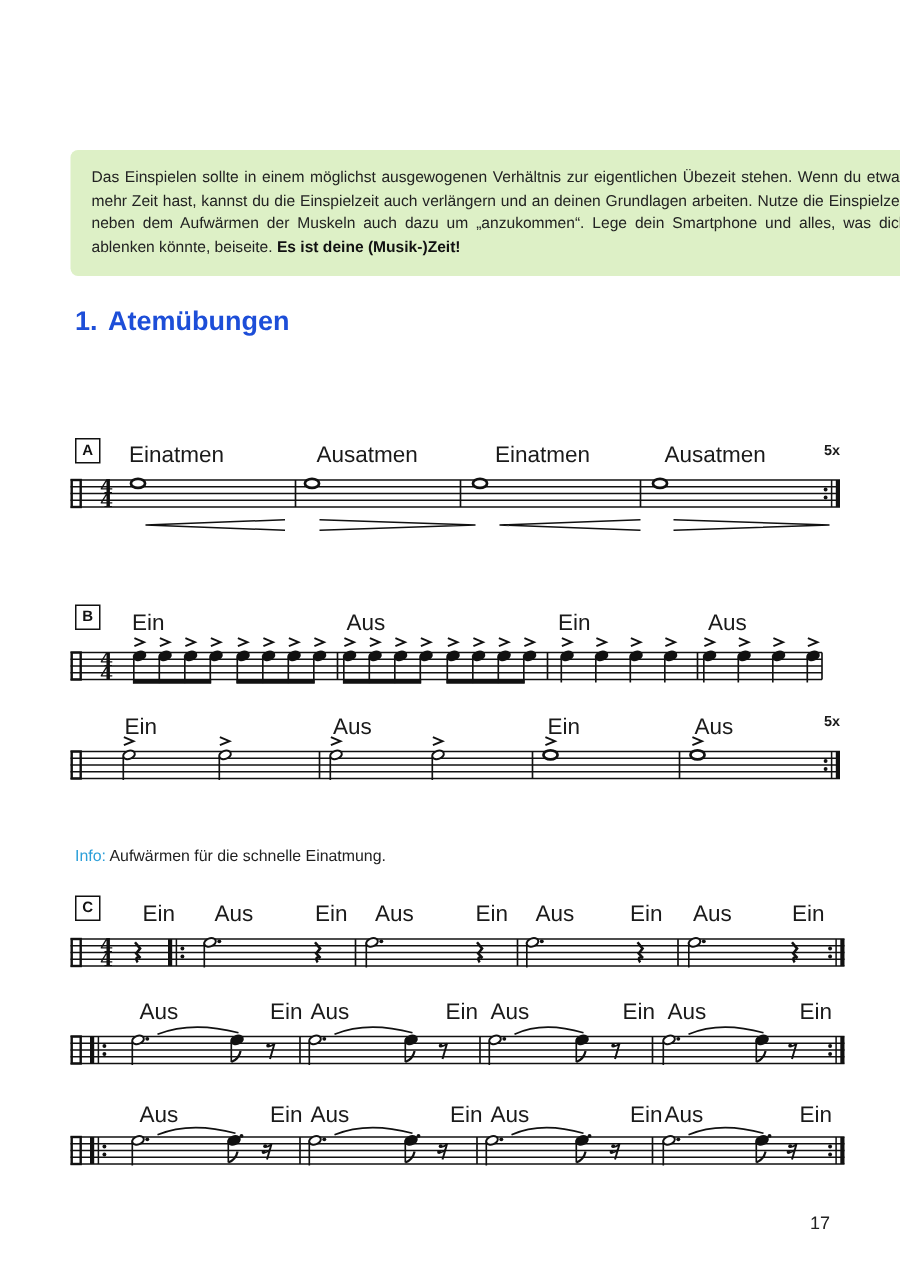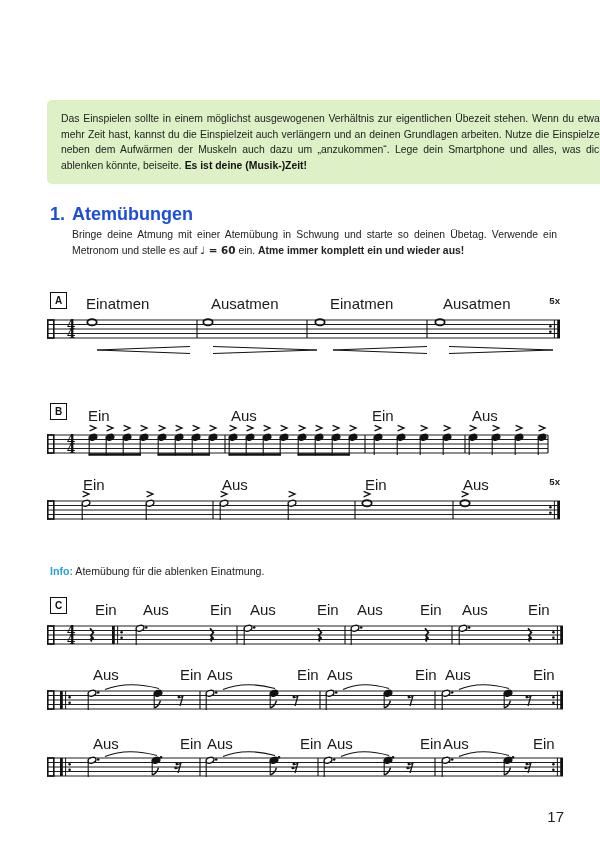--- a/index.html
+++ b/index.html
@@ -18,22 +18,22 @@
   .intro p{margin:0;font-size:10.4px;line-height:15.6px;text-align:justify;color:#222;}
   .intro strong{color:#111;}
   .section-head{position:absolute;left:50px;top:204px;font-size:18px;font-weight:700;color:#1d4ed8;}
   .section-head .num{display:inline-block;width:22px;}
   .body-text{
     position:absolute;left:72px;top:227px;width:485px;margin:0;
     font-size:10.4px;line-height:15.6px;text-align:justify;color:#222;
   }
   .metro{font-family:"DejaVu Sans",sans-serif;font-weight:700;}
   .info-line{position:absolute;left:50px;top:565px;margin:0;font-size:10.6px;color:#222;}
-  .info-label{font-weight:700;}
-  .page-num{position:absolute;left:540px;top:808px;width:24px;text-align:right;font-size:15px;color:#222;}
+  .info-label{font-weight:400;}
+  .page-num{position:absolute;left:540px;top:808px;width:24px;font-size:12px;color:#222;}
   #music{position:absolute;left:0;top:0;width:600px;height:849px;}
   #music-svg{position:absolute;left:0;top:0;}
   .mlabel{
     position:absolute;font-size:15px;font-weight:400;color:#1a1a1a;white-space:nowrap;text-align:right;
   }
   .rlabel{position:absolute;font-size:9.6px;font-weight:700;color:#1a1a1a;text-align:right;width:24px;}
   .sysbox{
     position:absolute;width:15px;height:15px;border:1.3px solid #111;background:#fff;
     font-size:10px;font-weight:700;line-height:15px;text-align:center;color:#111;
   }
@@ -45,21 +45,20 @@
 
 
   <div class="intro" style="background: rgb(221, 240, 198);">
     <p><span>Das Einspielen sollte in einem möglichst ausgewogenen Verhältnis zur eigentlichen Übezeit stehen. Wenn du etwas mehr Zeit hast, kannst du die Einspielzeit auch verlängern und an deinen Grundlagen arbeiten. Nutze die Einspielzeit neben dem Aufwärmen der Muskeln auch dazu um „anzukommen“. Lege dein Smartphone und alles, was dich ablenken könnte, beiseite.</span> <strong>Es ist deine (Musik-)Zeit!</strong></p>
   </div>
 
   <div class="section-head">
     <span class="num">1.</span><span>Atemübungen</span>
   </div>
 
-  <p class="body-text"><span>Bringe deine Atmung mit einer Atemübung in Schwung und starte so deinen Übetag. Verwende ein Metronom und stelle es auf</span> <strong class="metro">♩ = 60</strong> <span>ein.</span> <strong>Atme immer komplett ein und wieder aus!</strong></p>
 
   <div id="music">
     <svg id="music-svg" width="600" height="849" viewBox="0 0 600 849">
         <g>
           <line x1="47" y1="320" x2="560" y2="320" stroke="#111111" stroke-width="0.95"></line>
           <line x1="47" y1="324.5" x2="560" y2="324.5" stroke="#111111" stroke-width="0.95"></line>
           <line x1="47" y1="329" x2="560" y2="329" stroke="#111111" stroke-width="0.95"></line>
           <line x1="47" y1="333.5" x2="560" y2="333.5" stroke="#111111" stroke-width="0.95"></line>
           <line x1="47" y1="338" x2="560" y2="338" stroke="#111111" stroke-width="0.95"></line>
           <rect x="47.8" y="320" width="6" height="18" fill="none" stroke="#111111" stroke-width="1.6"></rect>
@@ -410,17 +409,17 @@
         <span class="mlabel" style="left: 180px; top: 735px;">Ein</span>
         <span class="mlabel" style="left: 207px; top: 735px;">Aus</span>
         <span class="mlabel" style="left: 300px; top: 735px;">Ein</span>
         <span class="mlabel" style="left: 327px; top: 735px;">Aus</span>
         <span class="mlabel" style="left: 420px; top: 735px;">Ein</span>
         <span class="mlabel" style="left: 443px; top: 735px;">Aus</span>
         <span class="mlabel" style="left: 533px; top: 735px;">Ein</span>
       </div>
   </div>
 
-  <p class="info-line"><strong class="info-label" style="color: rgb(43, 159, 217);">Info:</strong> <span>Atemübung für die ablenken Einatmung.</span></p>
+  <p class="info-line"><strong class="info-label" style="color: rgb(43, 159, 217);">Info:</strong> <span>Aufwärmen für die schnelle Einatmung.</span></p>
 
   <div class="page-num">17</div>
 
 </div>
 
 </body></html>

